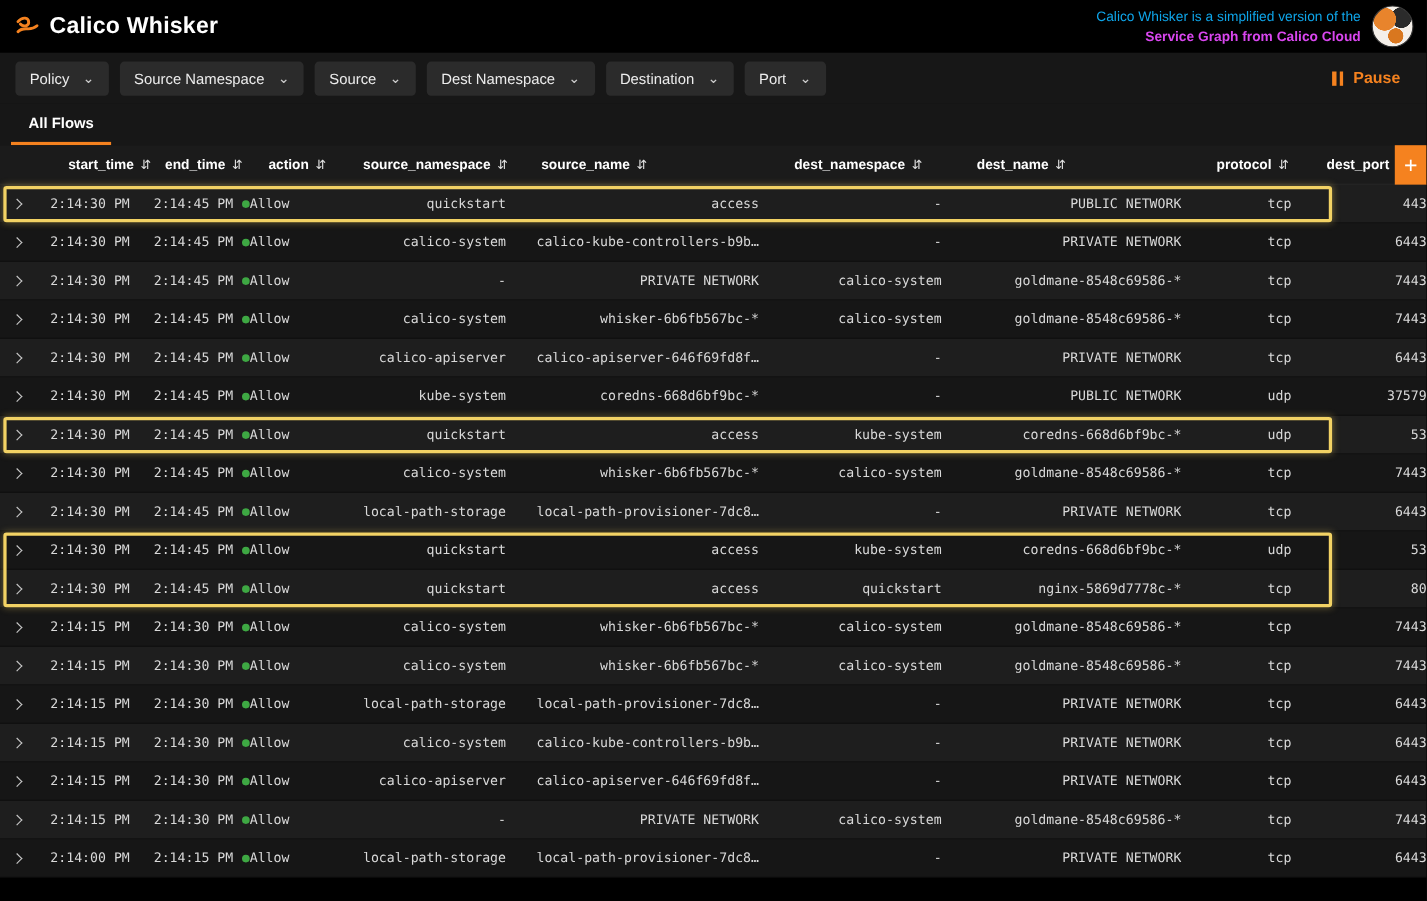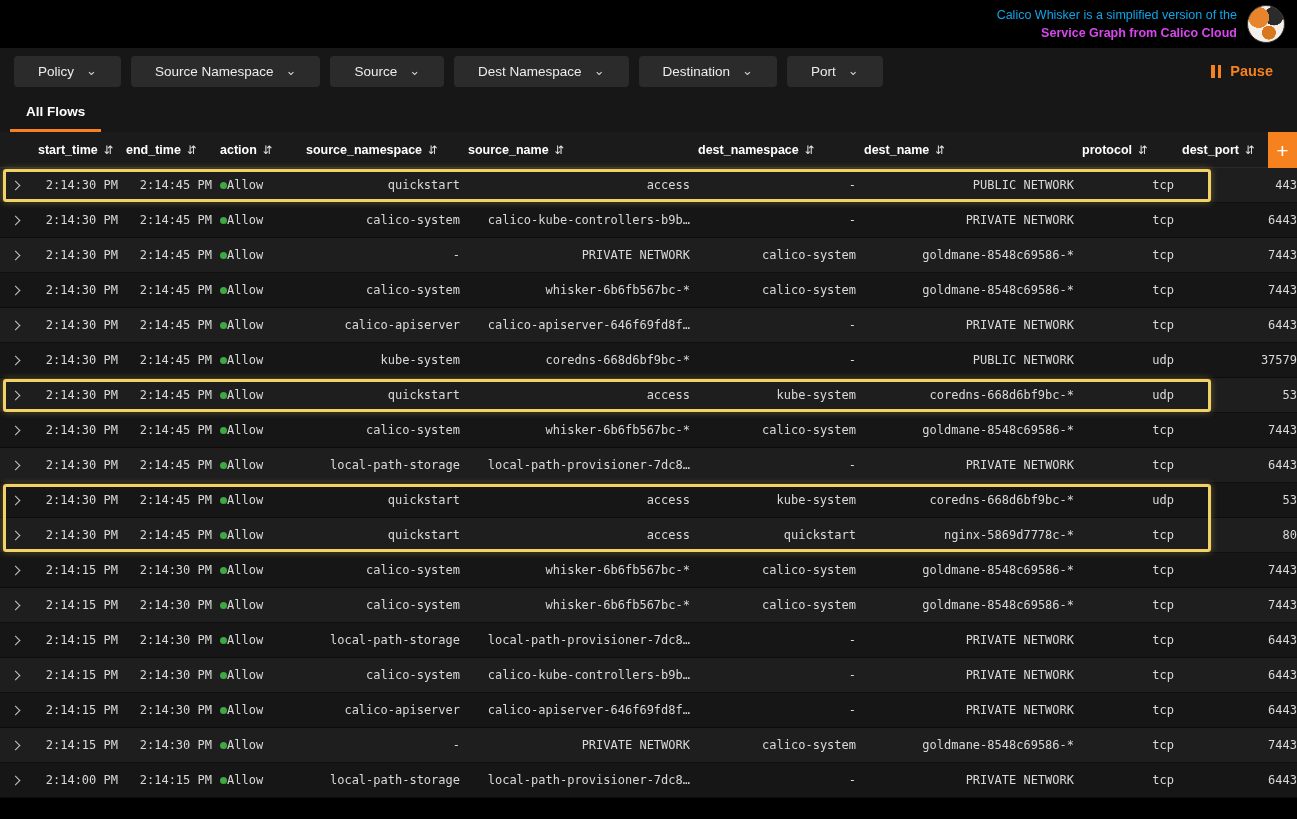--- a/index.html
+++ b/index.html
@@ -20,38 +20,38 @@
     background:
       radial-gradient(circle at 30% 32%, #e8842c 0 29%, rgba(0,0,0,0) 30%),
       radial-gradient(circle at 72% 28%, #2b2b2b 0 25%, rgba(0,0,0,0) 26%),
       radial-gradient(circle at 58% 74%, #d9771f 0 20%, rgba(0,0,0,0) 21%),
       #f4efe9;
     border:1px solid #333; }
 
   
   .filterbar { height:46px; background:#171717; display:flex; align-items:center; gap:10px; padding:0 14px; position:relative; }
   .filter-btn { display:flex; align-items:center; gap:12px; background:#2b2b2b; color:#ececec;
-    border:none; border-radius:4px; height:31px; padding:0 24px; font-size:13.5px; cursor:pointer;
+    border:none; border-radius:4px; height:31px; padding:0 13px; font-size:13.5px; cursor:pointer;
     font-family:"Liberation Sans", sans-serif; }
   .filter-btn .chev { color:#cfcfcf; font-size:13px; line-height:1; transform:translateY(-1px); }
   .pause-btn { position:absolute; right:24px; top:0; height:46px; display:flex; align-items:center; gap:9px;
     background:none; border:none; cursor:pointer; color:#F5821F; font-size:14.5px; font-weight:bold;
     font-family:"Liberation Sans", sans-serif; }
   .pause-bars { display:flex; gap:3px; }
   .pause-bars i { display:block; width:3.5px; height:13px; background:#F5821F; }
 
   
   .tabsbar { height:38px; background:#171717; display:flex; padding-left:10px; }
   .tab { display:flex; align-items:center; padding:0 16px; font-size:13.5px; color:#9b9b9b;
     cursor:pointer; border-bottom:3px solid transparent; }
   .tab.active { color:#fff; font-weight:bold; border-bottom-color:#F5821F; }
 
   
   .gridcols { display:grid; grid-template-columns:30px 88px 94px 86px 162px 230px 166px 218px 100px 1fr; align-items:center; }
-  .thead { height:36px; background:#1b1b1b; border-bottom:1px solid #2a2a2a; position:relative; }
+  .thead { height:36px; background:#1b1b1b; border-bottom:1px solid #2a2a2a; position:relative;padding-left:24px; }
   .th { display:flex; align-items:center; gap:6px; padding-left:8px; color:#fff; font-size:12.5px;
     font-weight:bold; white-space:nowrap; overflow:hidden; cursor:pointer; }
   .sort-icon { font-size:11.5px; color:#e3e3e3; font-weight:normal; }
   .add-btn { position:absolute; right:0; top:0; width:29px; height:36px; background:#F5821F; color:#fff;
     border:none; font-size:21px; line-height:1; cursor:pointer; font-family:"Liberation Sans", sans-serif; }
 
   .rows {}
   .rowgroup { position:relative;text-align:right; }
   .row { height:35px; border-bottom:1px solid rgba(0,0,0,.45); cursor:pointer; }
   .row.even { background:#1e1e1e; }
@@ -68,20 +68,27 @@
     border-radius:3px; pointer-events:none; z-index:5; box-shadow:0 0 7px rgba(242,210,100,.35); }
 
   .bottom-scrollbar { position:absolute; bottom:0; left:0; width:100%; height:21px; background:#000; }
 </style>
 </head>
 <body>
 
 <div class="page">
 
   <div class="topbar">
+    <div class="brand">
+      <svg class="logo-icon" viewBox="0 0 24 24">
+        <path d="M4 8 C8 3.5, 13 4.5, 13 8.5 C13 12, 8 12.5, 6 10" fill="none" stroke="#F5821F" stroke-width="2.4" stroke-linecap="round"></path>
+        <path d="M4 16.5 C9 11, 14 17, 20 11.5" fill="none" stroke="#F5821F" stroke-width="2.4" stroke-linecap="round"></path>
+      </svg>
+      <span class="app-title">Calico Whisker</span>
+    </div>
     <div class="topbar-right">
       <div class="tagline">
         <span class="tagline-line1">Calico Whisker is a simplified version of the</span>
         <span class="tagline-link">Service Graph from Calico Cloud</span>
       </div>
       <div class="cat-avatar"></div>
     </div>
   </div>
 
   <div class="filterbar">

